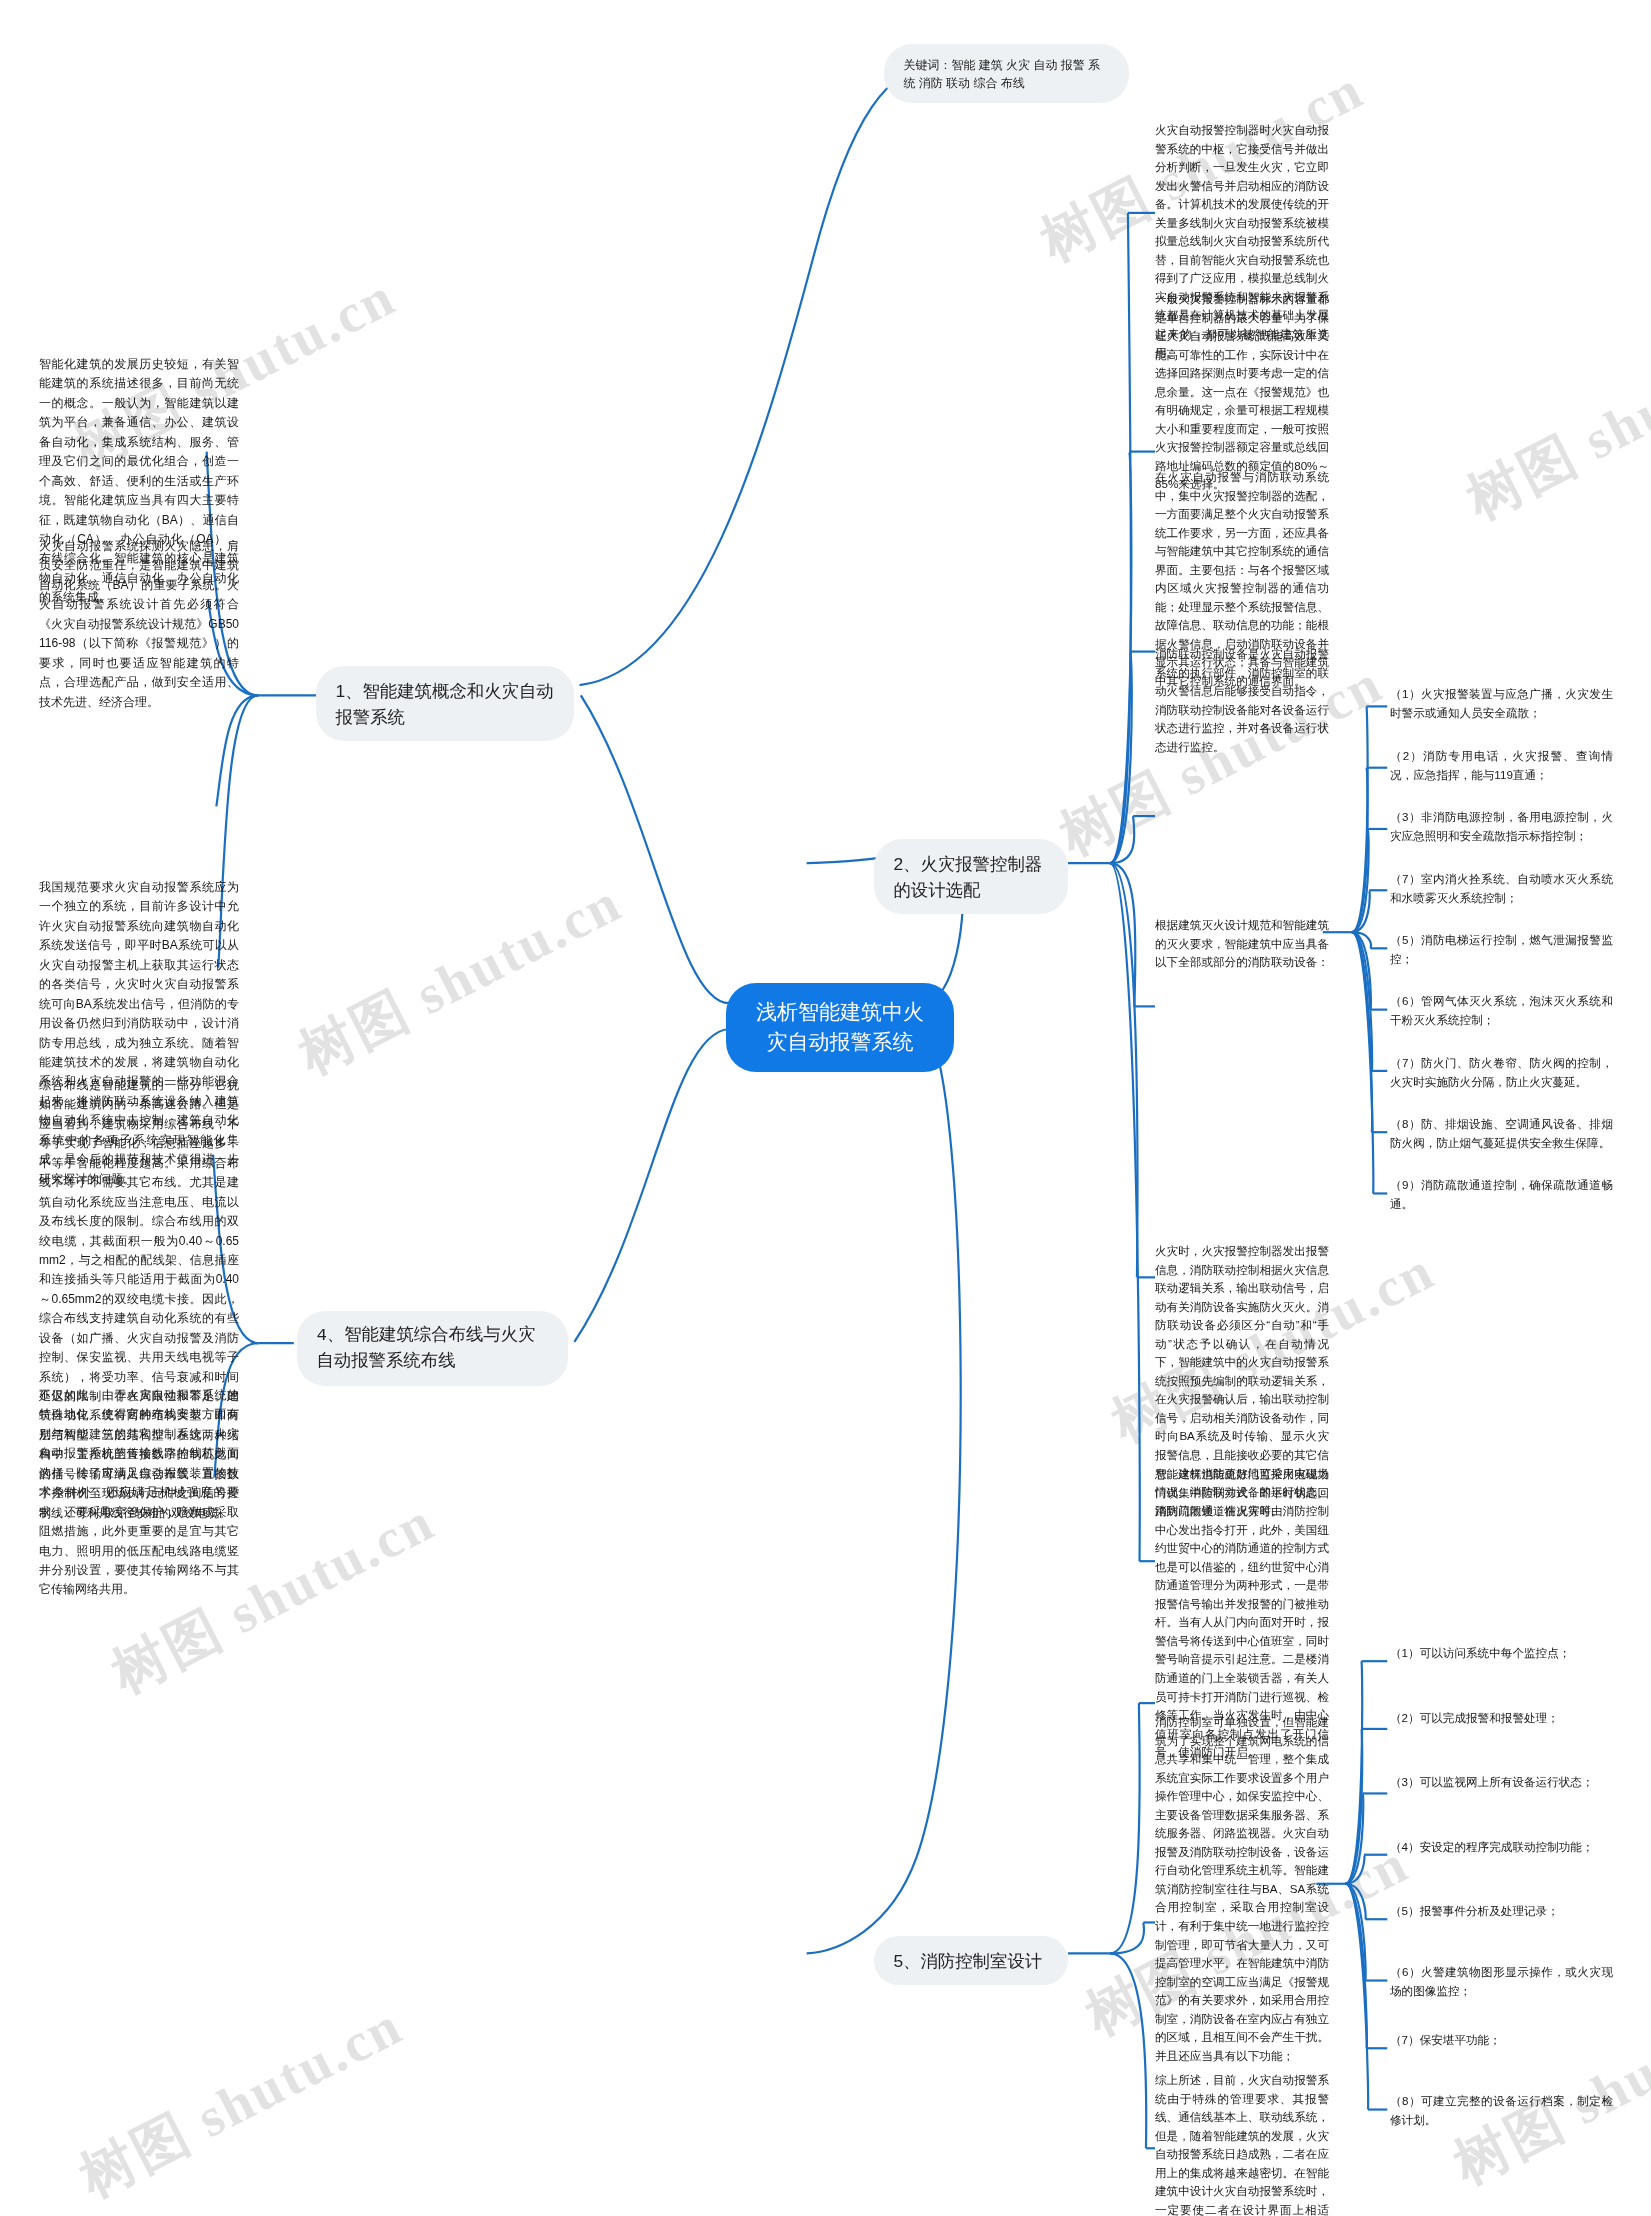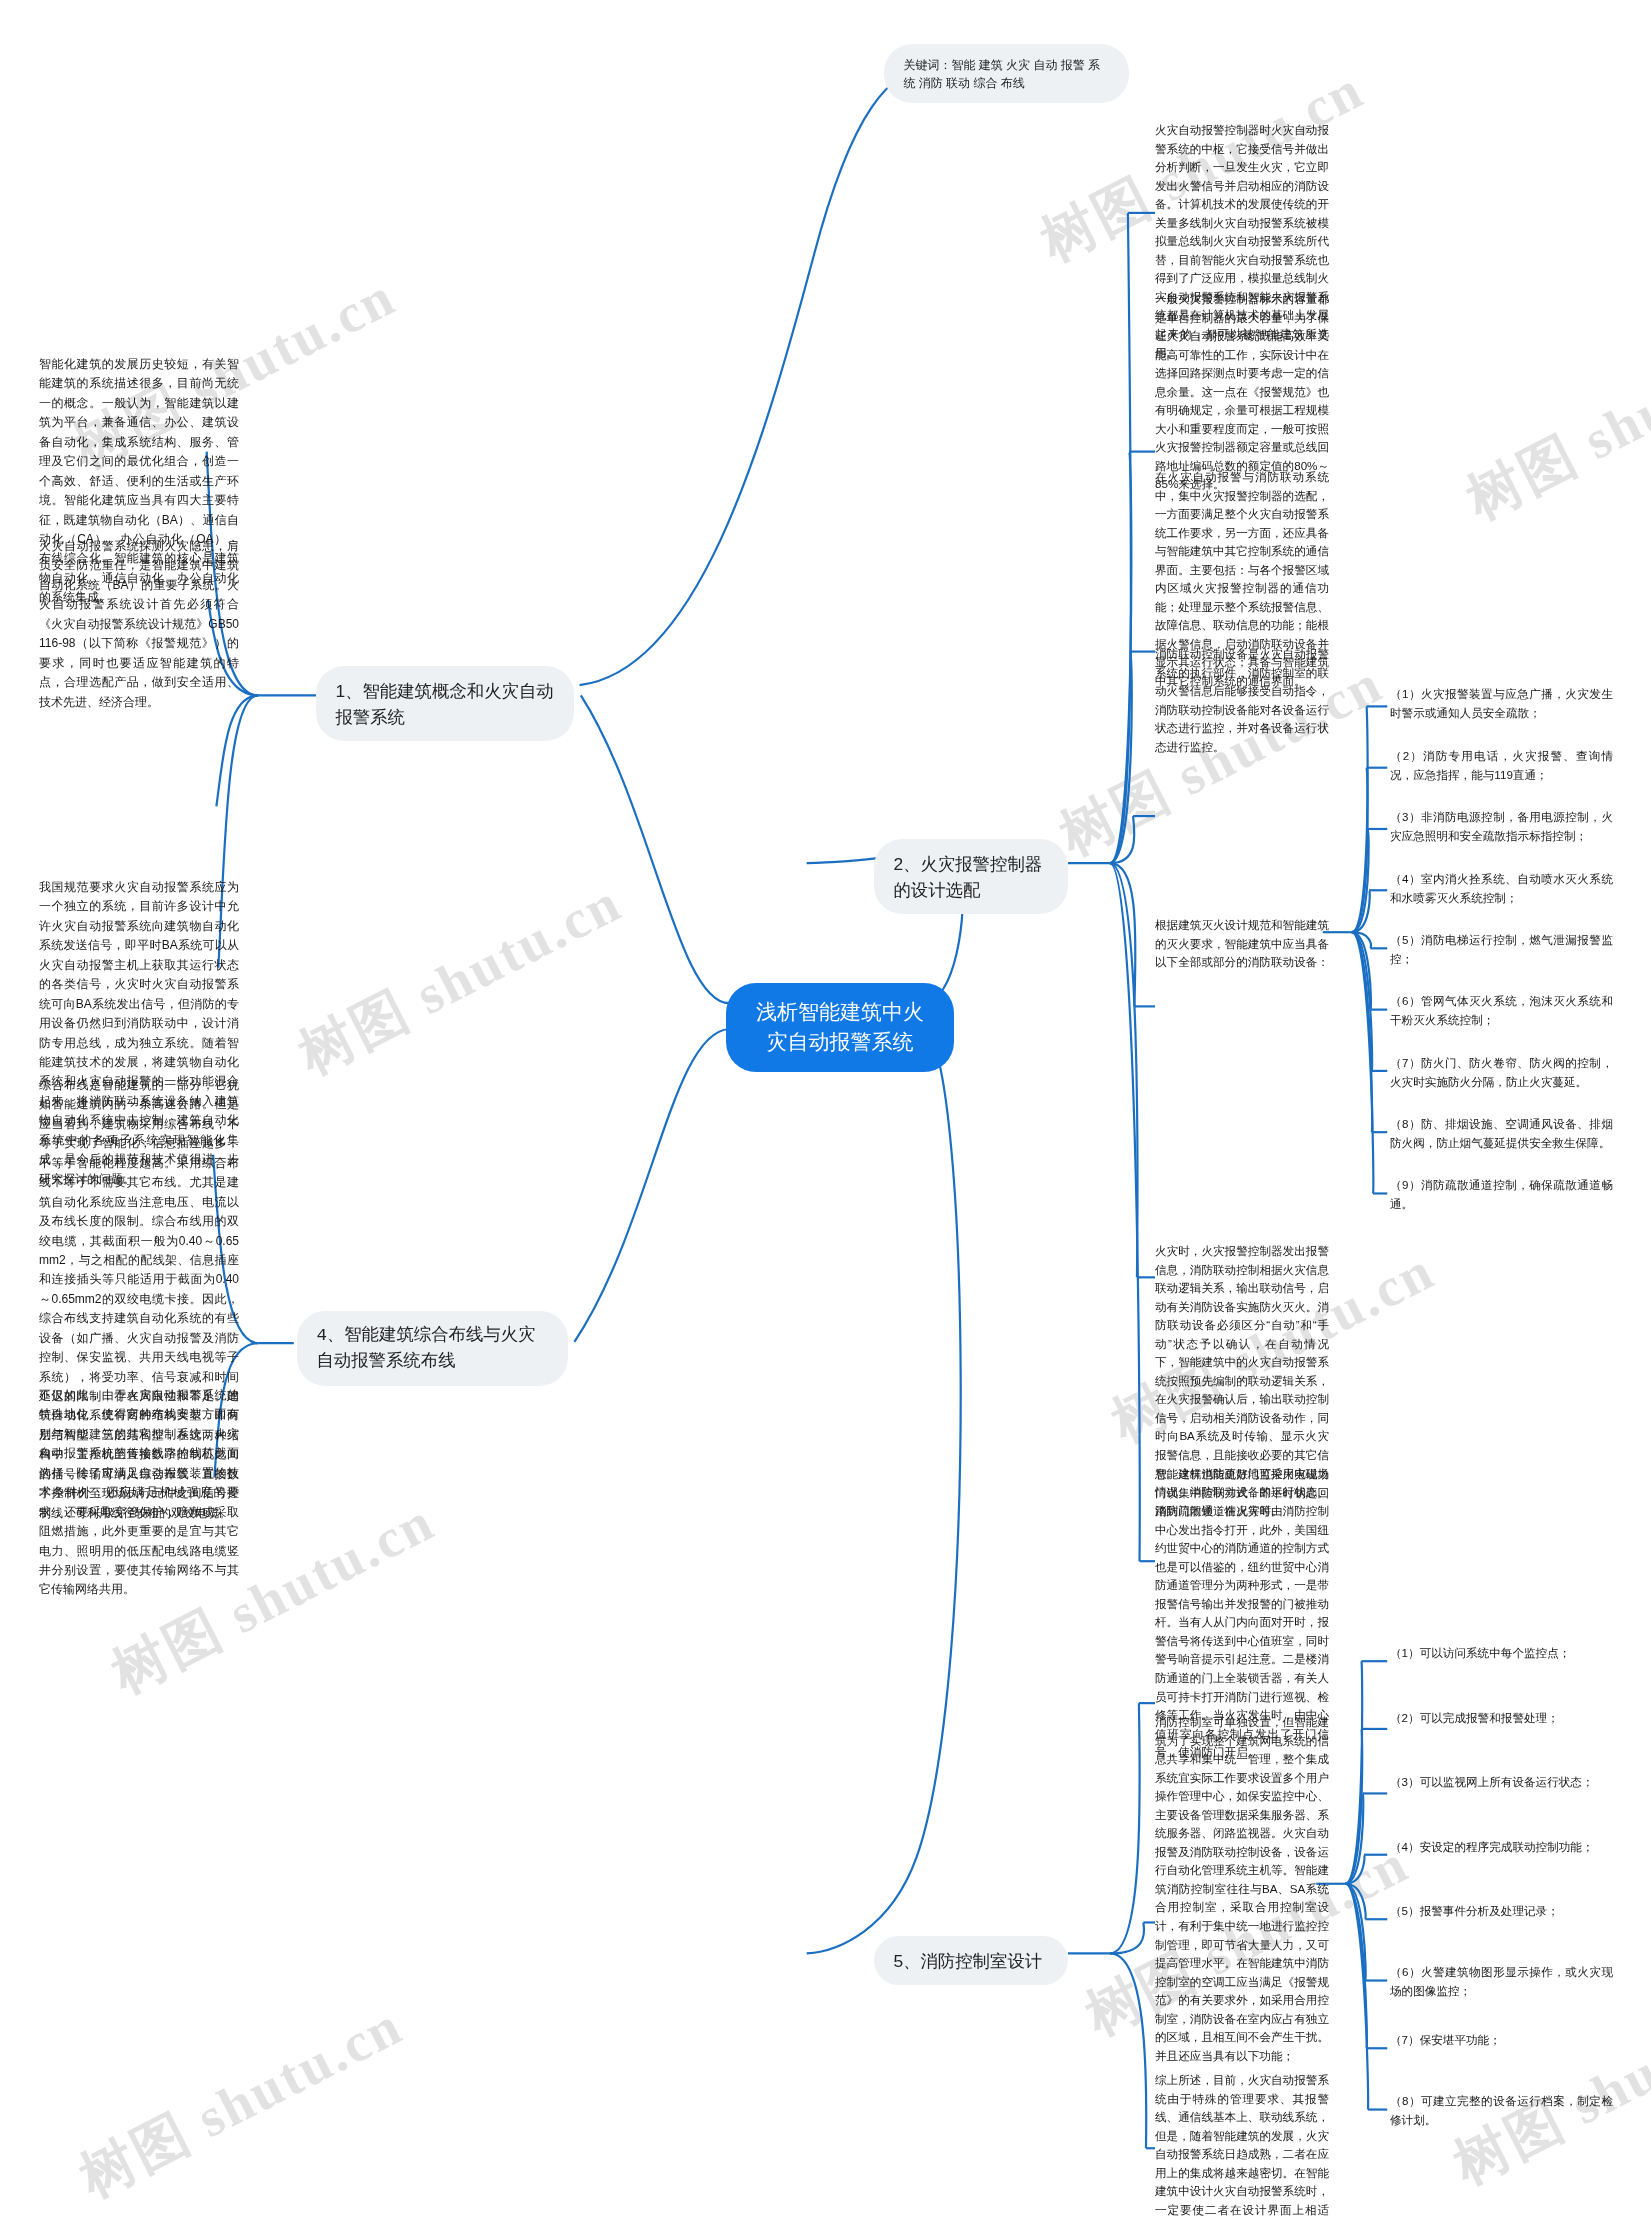--- a/index.html
+++ b/index.html
@@ -179,21 +179,21 @@
 
   <div class="leaf sm" style="left:1155px;top:1465px;width:174px;">智能建筑消防疏散门可采用电磁力门锁集中控制方式，即平时钥匙回路到门闭锁，在火灾时由消防控制中心发出指令打开，此外，美国纽约世贸中心的消防通道的控制方式也是可以借鉴的，纽约世贸中心消防通道管理分为两种形式，一是带报警信号输出并发报警的门被推动杆。当有人从门内向面对开时，报警信号将传送到中心值班室，同时警号响音提示引起注意。二是楼消防通道的门上全装锁舌器，有关人员可持卡打开消防门进行巡视、检修等工作。当火灾发生时，由中心值班室向各控制点发出了开门信号，使消防门开启。</div>
 
   <div class="leaf sm" style="left:1155px;top:1713px;width:174px;">消防控制室可单独设置，但智能建筑为了实现整个建筑网电系统的信息共享和集中统一管理，整个集成系统宜实际工作要求设置多个用户操作管理中心，如保安监控中心、主要设备管理数据采集服务器、系统服务器、闭路监视器。火灾自动报警及消防联动控制设备，设备运行自动化管理系统主机等。智能建筑消防控制室往往与BA、SA系统合用控制室，采取合用控制室设计，有利于集中统一地进行监控控制管理，即可节省大量人力，又可提高管理水平。在智能建筑中消防控制室的空调工应当满足《报警规范》的有关要求外，如采用合用控制室，消防设备在室内应占有独立的区域，且相互间不会产生干扰。并且还应当具有以下功能；</div>
 
   <div class="leaf sm" style="left:1155px;top:2071px;width:174px;">综上所述，目前，火灾自动报警系统由于特殊的管理要求、其报警线、通信线基本上、联动线系统，但是，随着智能建筑的发展，火灾自动报警系统日趋成熟，二者在应用上的集成将越来越密切。在智能建筑中设计火灾自动报警系统时，一定要使二者在设计界面上相适配，使智能建筑和火灾自动报警及消防联动系统在设计、施工、运行等方面以最佳方式结合起来。</div>
 
   <div class="leaf sm" style="left:1390px;top:685px;width:223px;">（1）火灾报警装置与应急广播，火灾发生时警示或通知人员安全疏散；</div>
   <div class="leaf sm" style="left:1390px;top:747px;width:223px;">（2）消防专用电话，火灾报警、查询情况，应急指挥，能与119直通；</div>
   <div class="leaf sm" style="left:1390px;top:808px;width:223px;">（3）非消防电源控制，备用电源控制，火灾应急照明和安全疏散指示标指控制；</div>
-  <div class="leaf sm" style="left:1390px;top:870px;width:223px;">（4）室内消火拴系统、自动喷水灭火系统和水喷雾灭火系统控制；</div>
+  <div class="leaf sm" style="left:1390px;top:870px;width:223px;">（7）室内消火拴系统、自动喷水灭火系统和水喷雾灭火系统控制；</div>
   <div class="leaf sm" style="left:1390px;top:931px;width:223px;">（5）消防电梯运行控制，燃气泄漏报警监控；</div>
   <div class="leaf sm" style="left:1390px;top:992px;width:223px;">（6）管网气体灭火系统，泡沫灭火系统和干粉灭火系统控制；</div>
   <div class="leaf sm" style="left:1390px;top:1054px;width:223px;">（7）防火门、防火卷帘、防火阀的控制，火灾时实施防火分隔，防止火灾蔓延。</div>
   <div class="leaf sm" style="left:1390px;top:1115px;width:223px;">（8）防、排烟设施、空调通风设备、排烟防火阀，防止烟气蔓延提供安全救生保障。</div>
   <div class="leaf sm" style="left:1390px;top:1176px;width:223px;">（9）消防疏散通道控制，确保疏散通道畅通。</div>
 
   <div class="leaf sm" style="left:1390px;top:1644px;width:223px;">（1）可以访问系统中每个监控点；</div>
   <div class="leaf sm" style="left:1390px;top:1709px;width:223px;">（2）可以完成报警和报警处理；</div>
   <div class="leaf sm" style="left:1390px;top:1773px;width:223px;">（3）可以监视网上所有设备运行状态；</div>
   <div class="leaf sm" style="left:1390px;top:1838px;width:223px;">（4）安设定的程序完成联动控制功能；</div>

